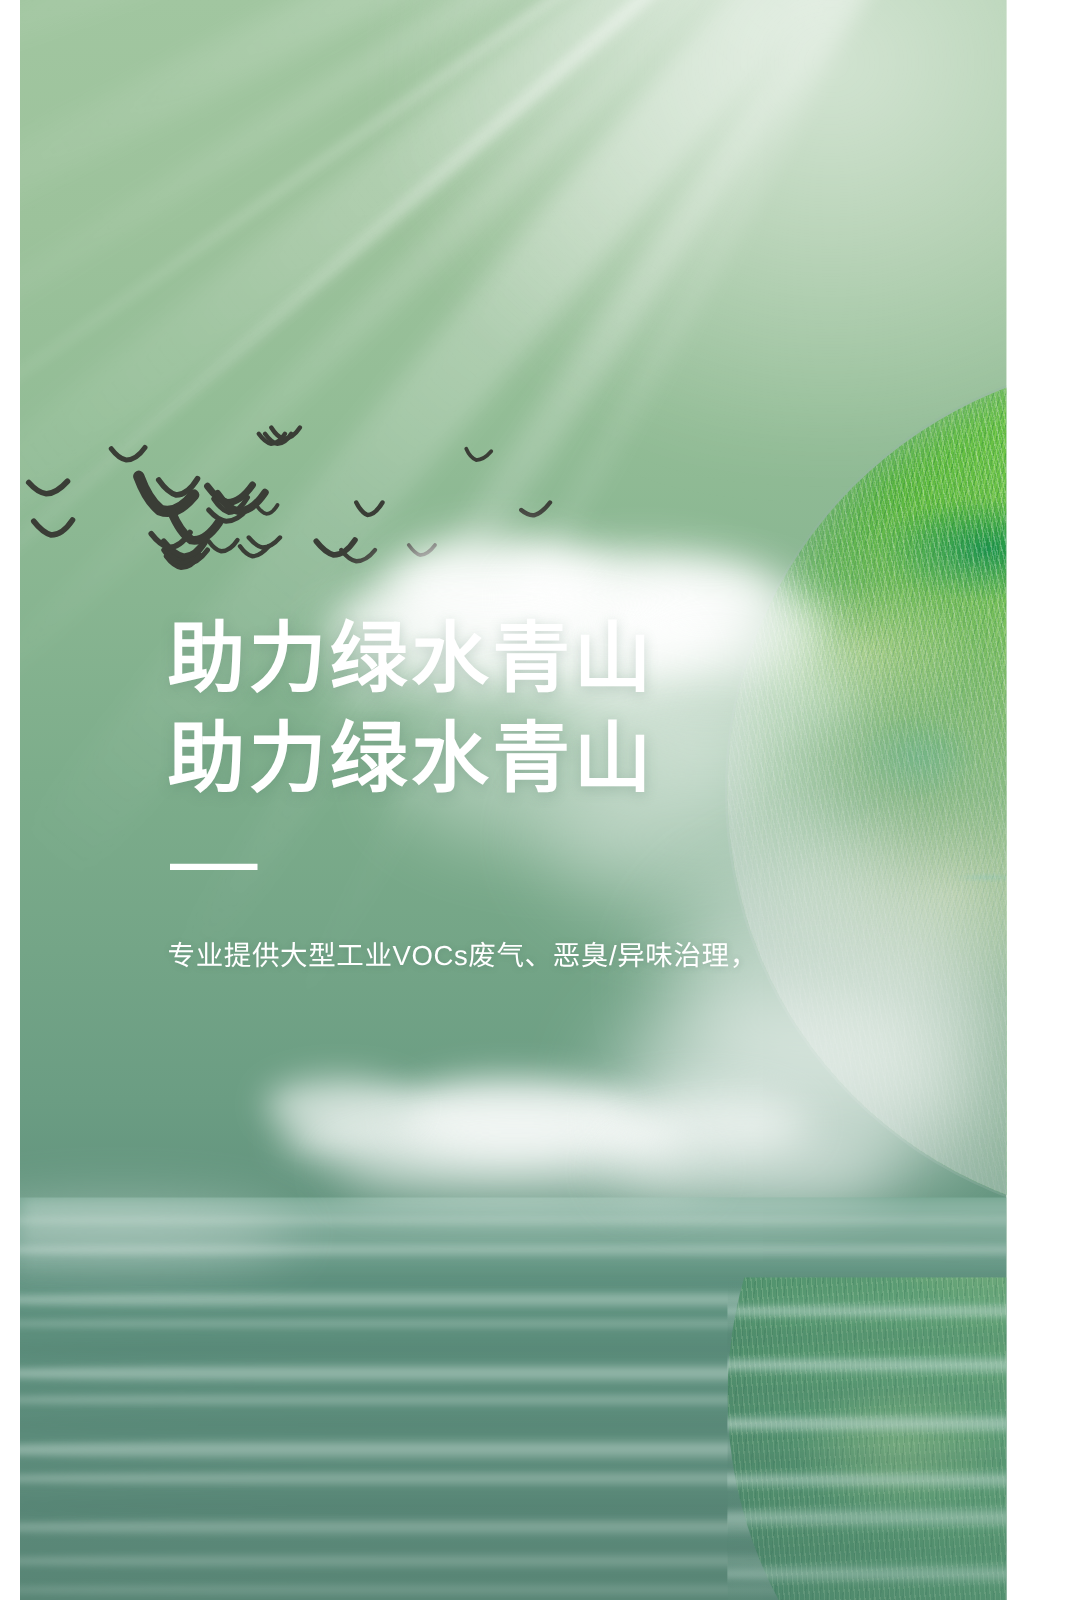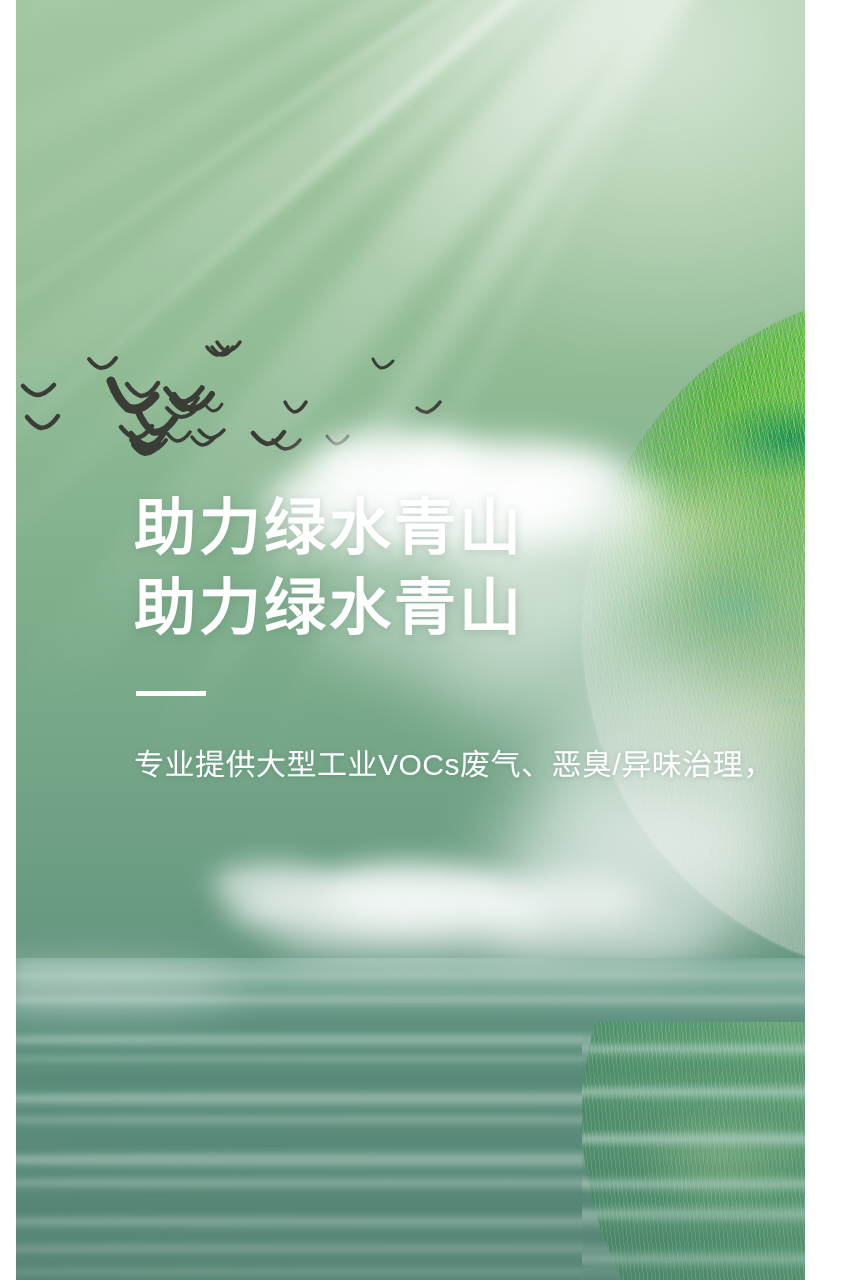--- a/index.html
+++ b/index.html
@@ -354,21 +354,21 @@
   }
   .divider {
     width: 70px;
     height: 5px;
     background: #ffffff;
     margin: 43px 0 0 2px;
   }
   .subtitle {
     margin: 49px 0 0 0;
     color: #ffffff;
-    font-size: 30px;
+    font-size: 22px;
     font-weight: 400;
     line-height: 40px;
     letter-spacing: 0.5px;
     text-shadow: 0 1px 5px rgba(70,110,92,0.30);
     white-space: nowrap;
   }
 </style>
 </head>
 <body>
 

